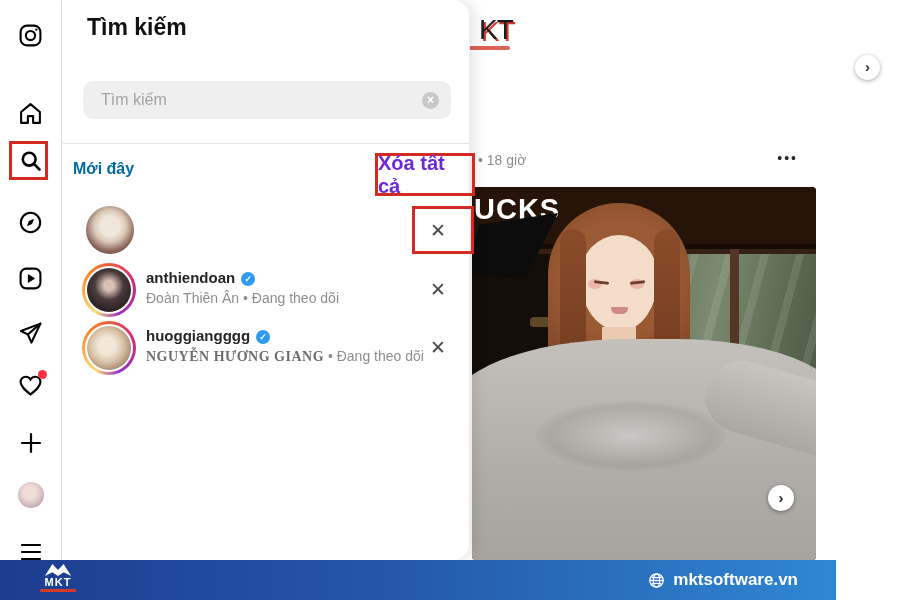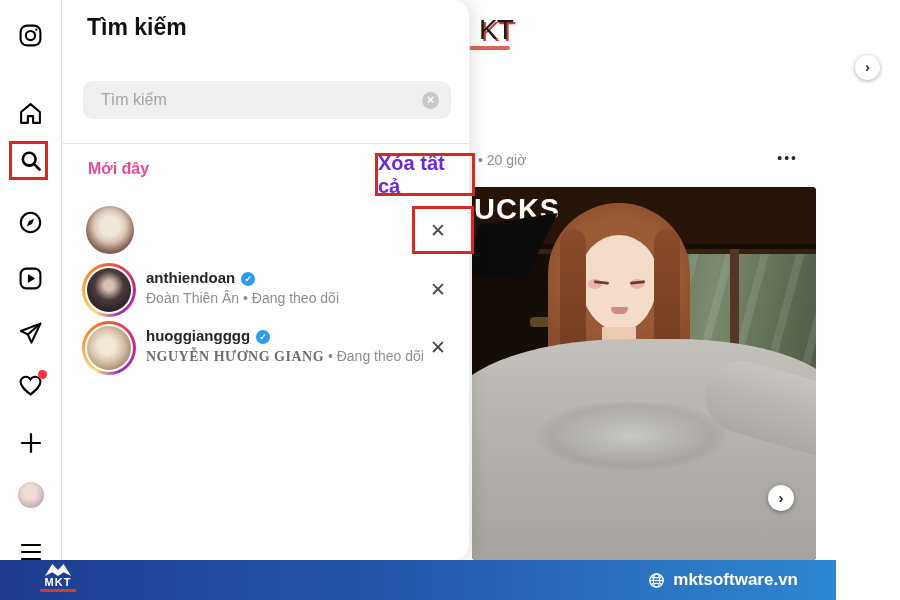--- a/index.html
+++ b/index.html
@@ -83,21 +83,21 @@
   .panel{position:absolute;left:63px;top:0;width:407px;height:560px;background:#fff;z-index:10;
         border-radius:0 16px 16px 0;box-shadow:5px 0 14px rgba(0,0,0,.10);border-right:1px solid #eee;}
   .panel-title{position:absolute;left:24px;top:14px;font-size:23px;font-weight:700;color:#111;}
   .search-box{position:absolute;left:20px;top:81px;width:368px;height:38px;background:#efefef;border-radius:10px;
         display:flex;align-items:center;padding:0 12px 0 16px;}
   .search-box input{flex:1;border:none;outline:none;background:transparent;font-size:16px;color:#262626;}
   .search-box input::placeholder{color:#a4a4a4;}
   .clear-ic{width:17px;height:17px;border-radius:50%;background:#c8c8c8;color:#fff;font-size:12px;font-weight:700;
         display:flex;align-items:center;justify-content:center;cursor:pointer;line-height:1;}
   .panel-divider{position:absolute;left:0;top:143px;width:100%;height:1px;background:#e3e3e3;}
-  .recent-label{position:absolute;left:25px;top:160px;font-size:16px;font-weight:700;color:#ec4899;}
+  .recent-label{position:absolute;left:10px;top:160px;font-size:16px;font-weight:700;color:#0369a1;}
   .clear-all{position:absolute;left:312px;top:153px;width:100px;height:43px;border:3px solid #d32b22;
         display:flex;align-items:center;justify-content:center;cursor:pointer;}
   .clear-all span{font-size:20px;font-weight:600;color:#6d28d9;}
 
   .result{position:absolute;left:0;width:100%;height:58px;}
   .r1{top:202px;} .r2{top:261px;} .r3{top:319px;}
   .res-avatar-plain{position:absolute;left:23px;top:4px;width:48px;height:48px;border-radius:50%;
         background:radial-gradient(circle at 50% 42%,#efe7da 26%,#d8c6b4 44%,#8a6458 68%,#5e3f3c);}
   .res-ring{position:absolute;left:19px;top:2px;width:54px;height:54px;border-radius:50%;padding:3px;
         background:conic-gradient(from 210deg,#feda75,#fa7e1e 30%,#d62976 60%,#962fbf 85%,#feda75);}
@@ -137,21 +137,21 @@
     
     
     
     
   </div>
   <div class="stories-next">
       <span>›</span>
     </div>
 
   <div class="post-head">
-    <div class="post-time">• 20 giờ</div>
+    <div class="post-time">• 18 giờ</div>
     <div class="post-more">•••</div>
   </div>
 
   <div class="post-img">
     <div class="pi-awning"></div>
     <div class="pi-interior"></div>
     <div class="pi-lamp"></div>
     <div class="pi-window"></div>
     <div class="pi-post1"></div>
     <div class="pi-post2"></div>

